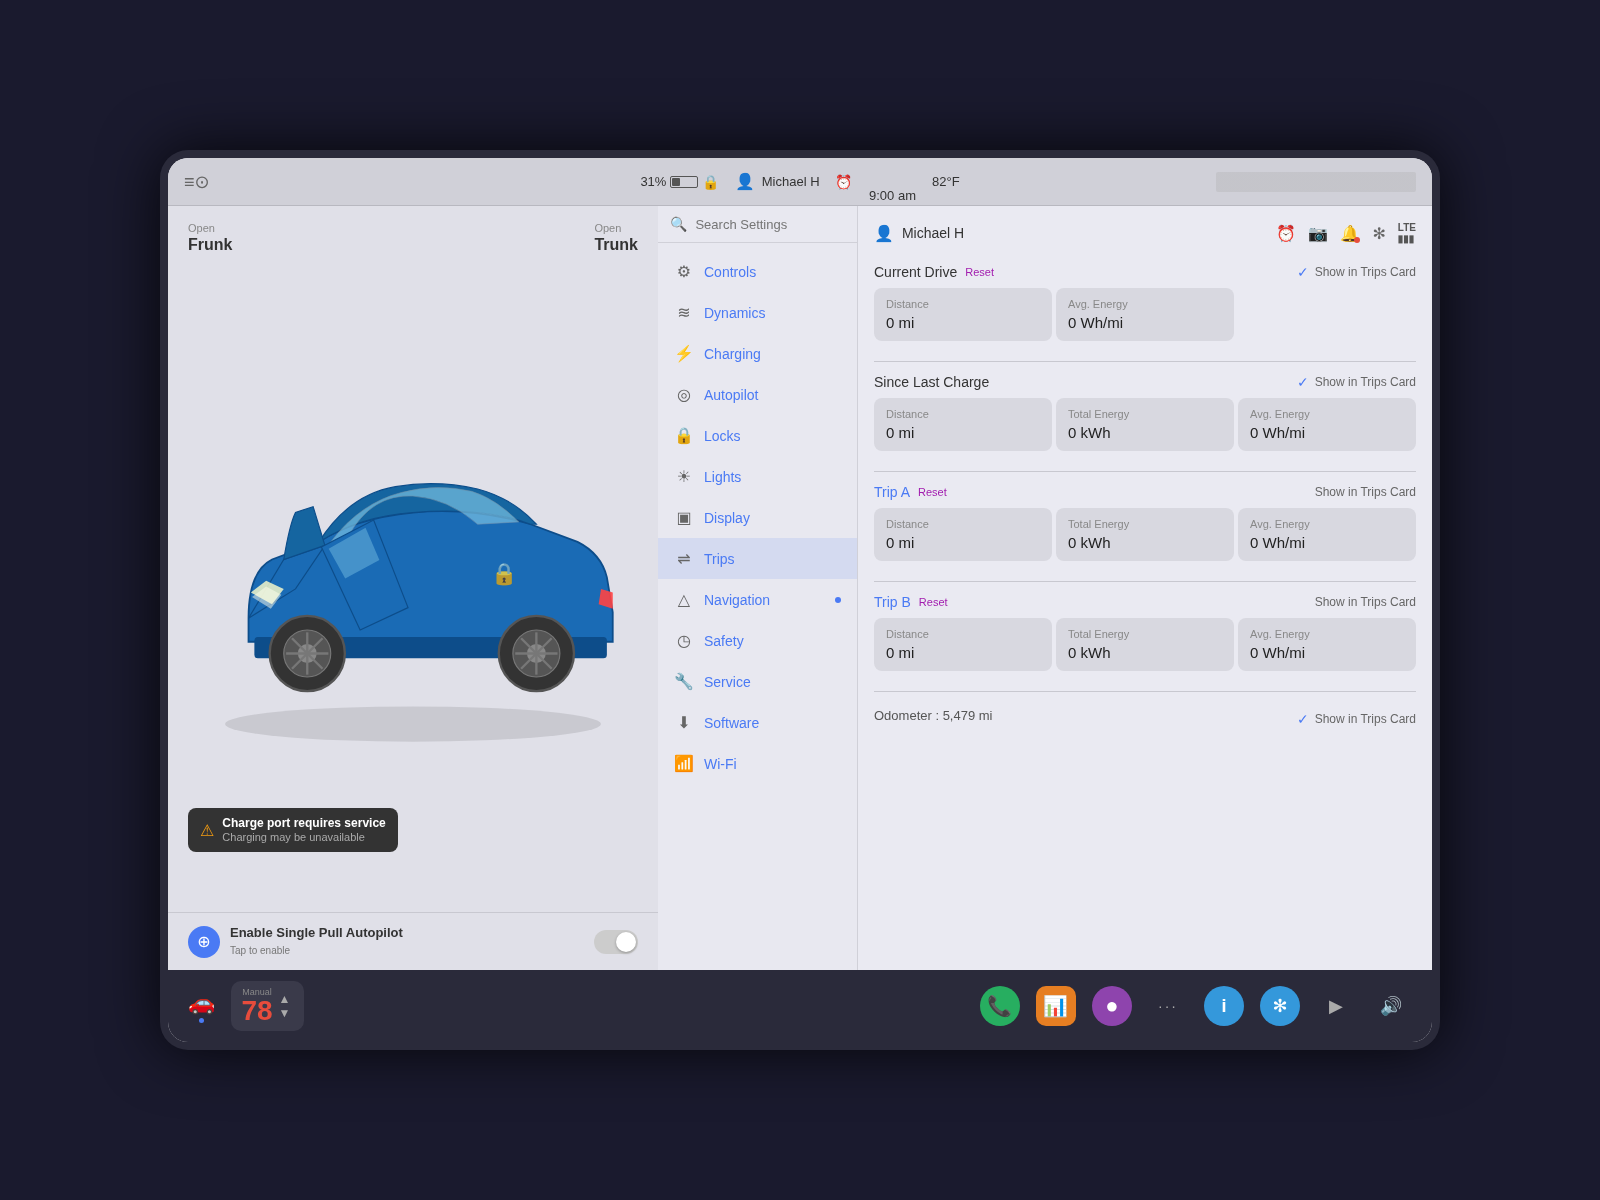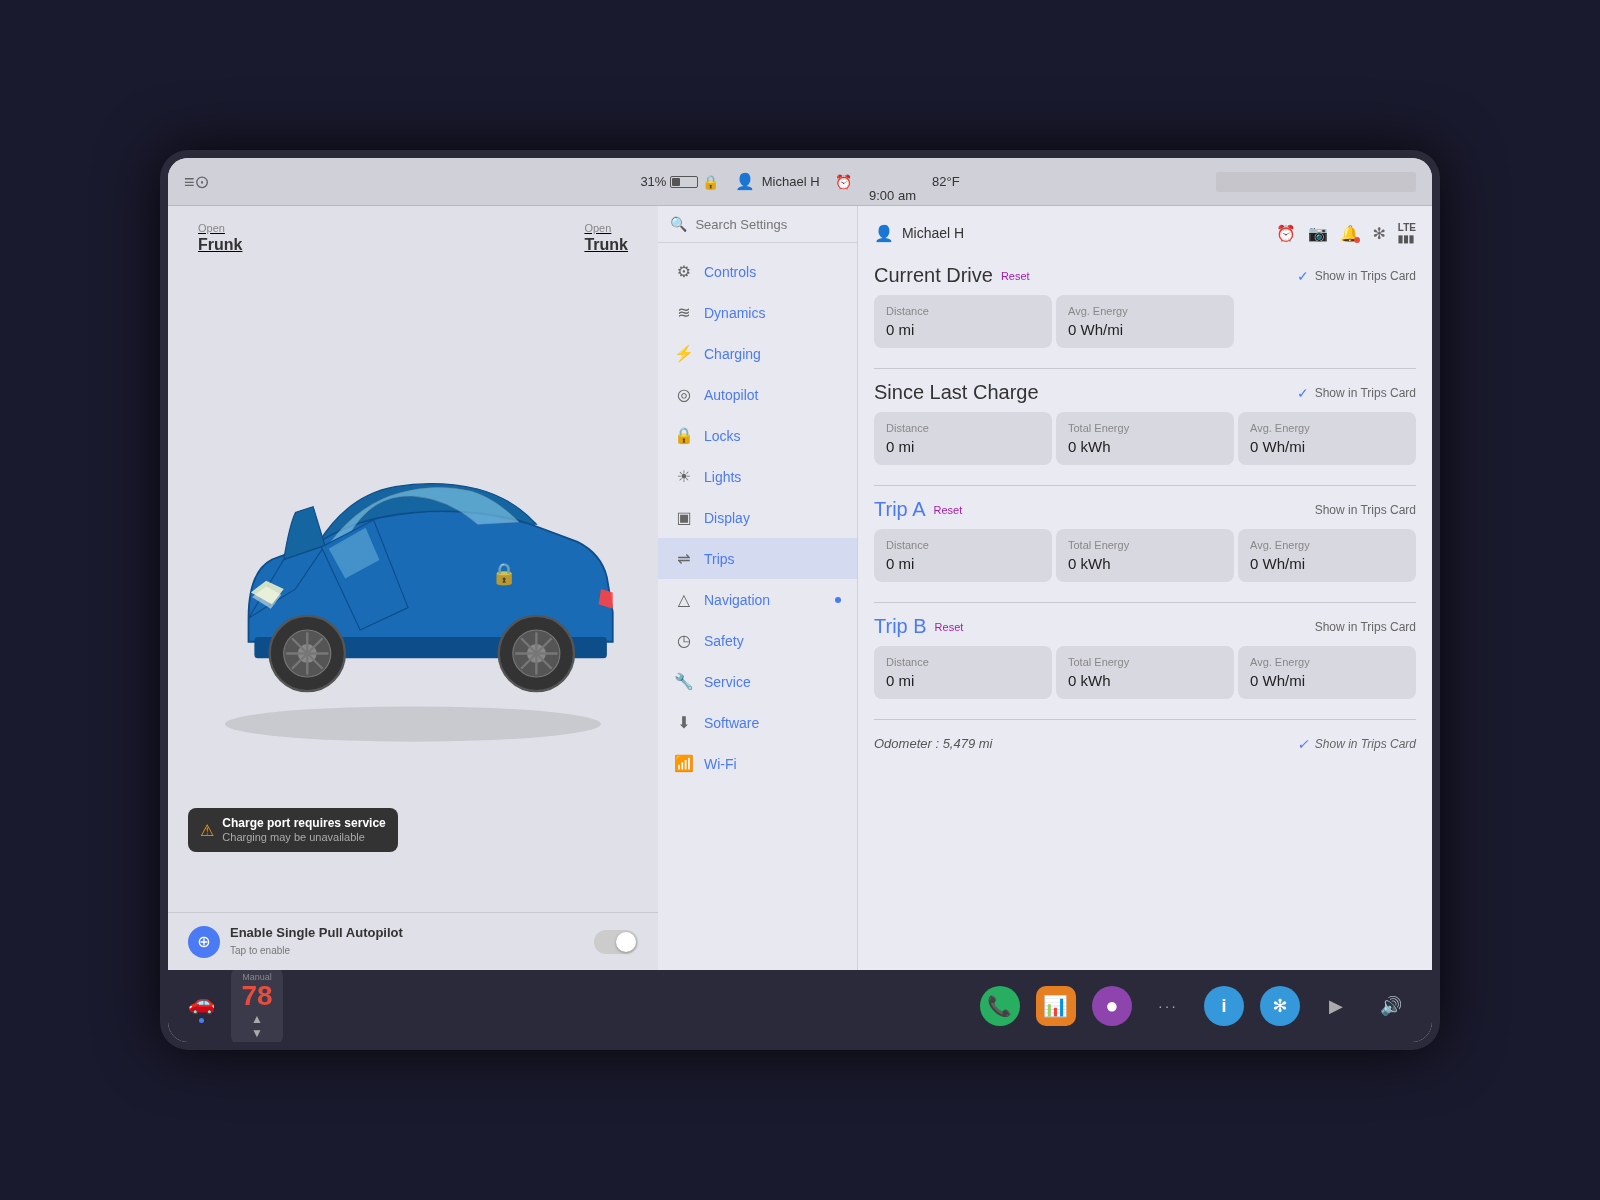--- a/index.html
+++ b/index.html
@@ -132,22 +132,21 @@
       flex-shrink: 0;
       background: #e0e0e8;
       position: relative;
       display: flex;
       flex-direction: column;
     }
 
     .car-header {
       display: flex;
       justify-content: space-between;
-      padding: 12px 30px 0;
-      text-decoration: underline;
+      padding: 12px 20px 0;
     }
 
     .frunk-label, .trunk-label {
       font-size: 13px;
       color: #555;
     }
 
     .car-viz {
       flex: 1;
       position: relative;
@@ -382,21 +381,21 @@
     }
 
     .trip-section-header {
       display: flex;
       align-items: center;
       justify-content: space-between;
       margin-bottom: 8px;
     }
 
     .trip-section-title {
-      font-size: 20px;
+      font-size: 14px;
       color: #333;
       font-weight: 500;
     }
 
     .reset-btn {
       color: #a21caf;
       font-size: 11px;
       cursor: pointer;
       background: none;
       border: none;
@@ -818,42 +817,42 @@
             </div>
             <div class="data-cell">
               <div class="data-cell-label">Avg. Energy</div>
               <div class="data-cell-value">0 Wh/mi</div>
             </div>
           </div>
         </div>
 
         <div class="divider"></div>
 
-        <div style="display:flex;align-items:center;justify-content:space-between;font-style:italic;">
+        <div style="display:flex;align-items:flex-end;justify-content:space-between;">
           <div class="odometer-row">
             <span>Odometer : </span>
             <span>5,479 mi</span>
           </div>
           <div class="show-trips-card">
             <span class="checkmark">✓</span>
             <span>Show in Trips Card</span>
           </div>
         </div>
 
       </div>
     </div>
 
     <div class="taskbar">
 
       <div style="display:flex;flex-direction:column;align-items:center;">
         <span class="taskbar-car">🚗</span>
         <div class="taskbar-dot"></div>
       </div>
 
-      <div style="display:flex;align-items:center;gap:2px;background:#3a3a4a;border-radius:10px;padding:6px 10px;flex-direction:column;">
+      <div style="display:flex;align-items:center;gap:2px;background:#3a3a4a;border-radius:10px;padding:6px 10px;">
         <div style="display:flex;flex-direction:column;align-items:center;">
           <span style="font-size:9px;color:#888;">Manual</span>
           <span style="font-size:28px;color:#e74c3c;font-weight:bold;line-height:1;">78</span>
         </div>
         <div class="temp-arrows">
           <span style="cursor:pointer;">▲</span>
           <span style="cursor:pointer;">▼</span>
         </div>
       </div>
 

